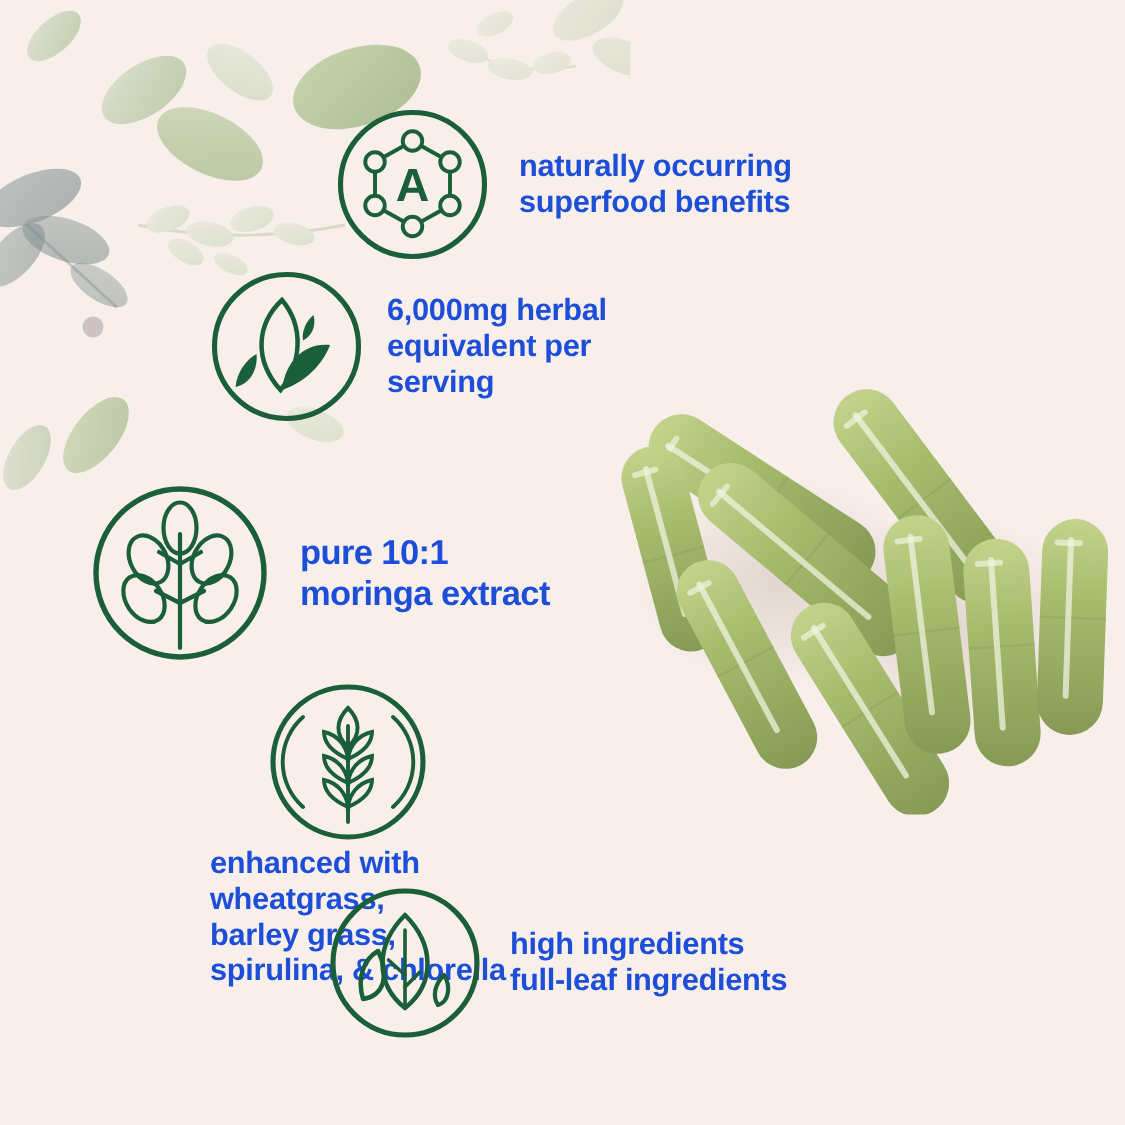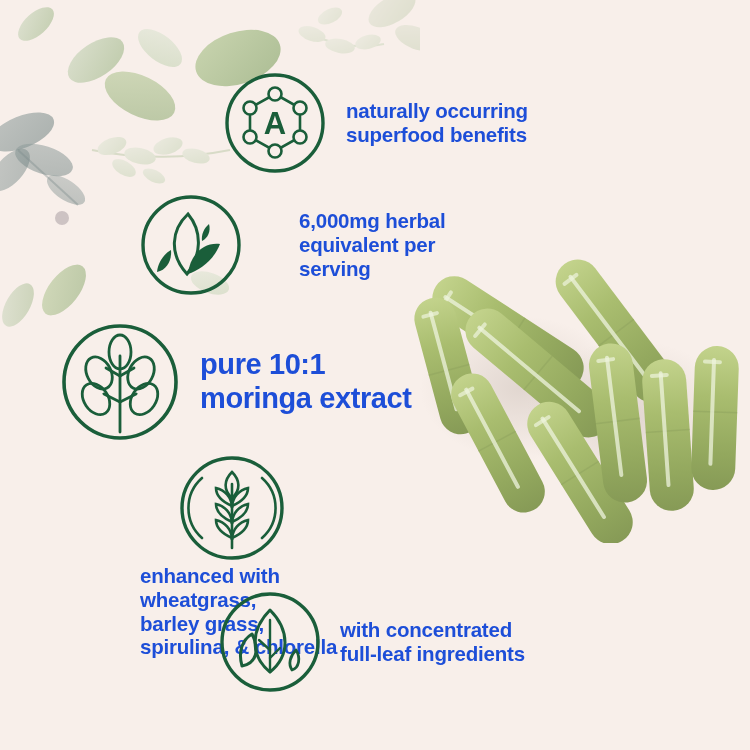--- a/index.html
+++ b/index.html
@@ -16,24 +16,24 @@
   .capsule-photo{position:absolute;left:400px;top:238px;width:350px;height:305px;pointer-events:none;}
 
   
   .feature{position:absolute;display:flex;align-items:center;}
   .icon-wrap{flex:0 0 auto;display:block;}
   .ftext{
     color:#1d4ed8;font-weight:bold;line-height:1.16;
     letter-spacing:-0.2px;white-space:pre-line;
   }
   .sz-normal .ftext{font-size:20.5px;}
-  .sz-large  .ftext{font-size:29px;letter-spacing:-0.4px;}
+  .sz-large  .ftext{font-size:23px;letter-spacing:-0.4px;}
 
   .f1{left:222px;top:70px;}
-  .f2{left:138px;top:192px;gap:41px;}
+  .f2{left:138px;top:178px;}
   .f3{left:58px;top:320px;}
   .f4{left:126px;top:452px;flex-direction:column;}
   .f5{left:216px;top:588px;}
 
   .f1 .ftext{margin-left:18px;}
   .f2 .ftext{margin-left:14px;}
   .f3 .ftext{margin-left:18px;}
   .f4 .ftext{margin-left:14px;}
   .f5 .ftext{margin-left:16px;}
 </style>
@@ -282,17 +282,17 @@
       <g stroke="#1a5e3a" stroke-width="2.4" fill="none" stroke-linecap="round">
         <path d="M54 84 L54 32"></path>
         <path d="M54 62 L43 52"></path>
         <path d="M54 70 L64 60"></path>
       </g>
 
       <path d="M36 46 C26 52 22 64 26 78 C40 76 44 62 36 46 Z" fill="none" stroke="#1a5e3a" stroke-width="3" stroke-linejoin="round"></path>
 
       <path d="M80 62 C74 68 72 76 76 82 C83 80 85 70 80 62 Z" fill="none" stroke="#1a5e3a" stroke-width="2.8" stroke-linejoin="round"></path>
     </svg>
-    <div class="ftext">with concentrated
+    <div class="ftext">high ingredients
 full-leaf ingredients</div>
   </div>
 
 </div>
 
 </body></html>

